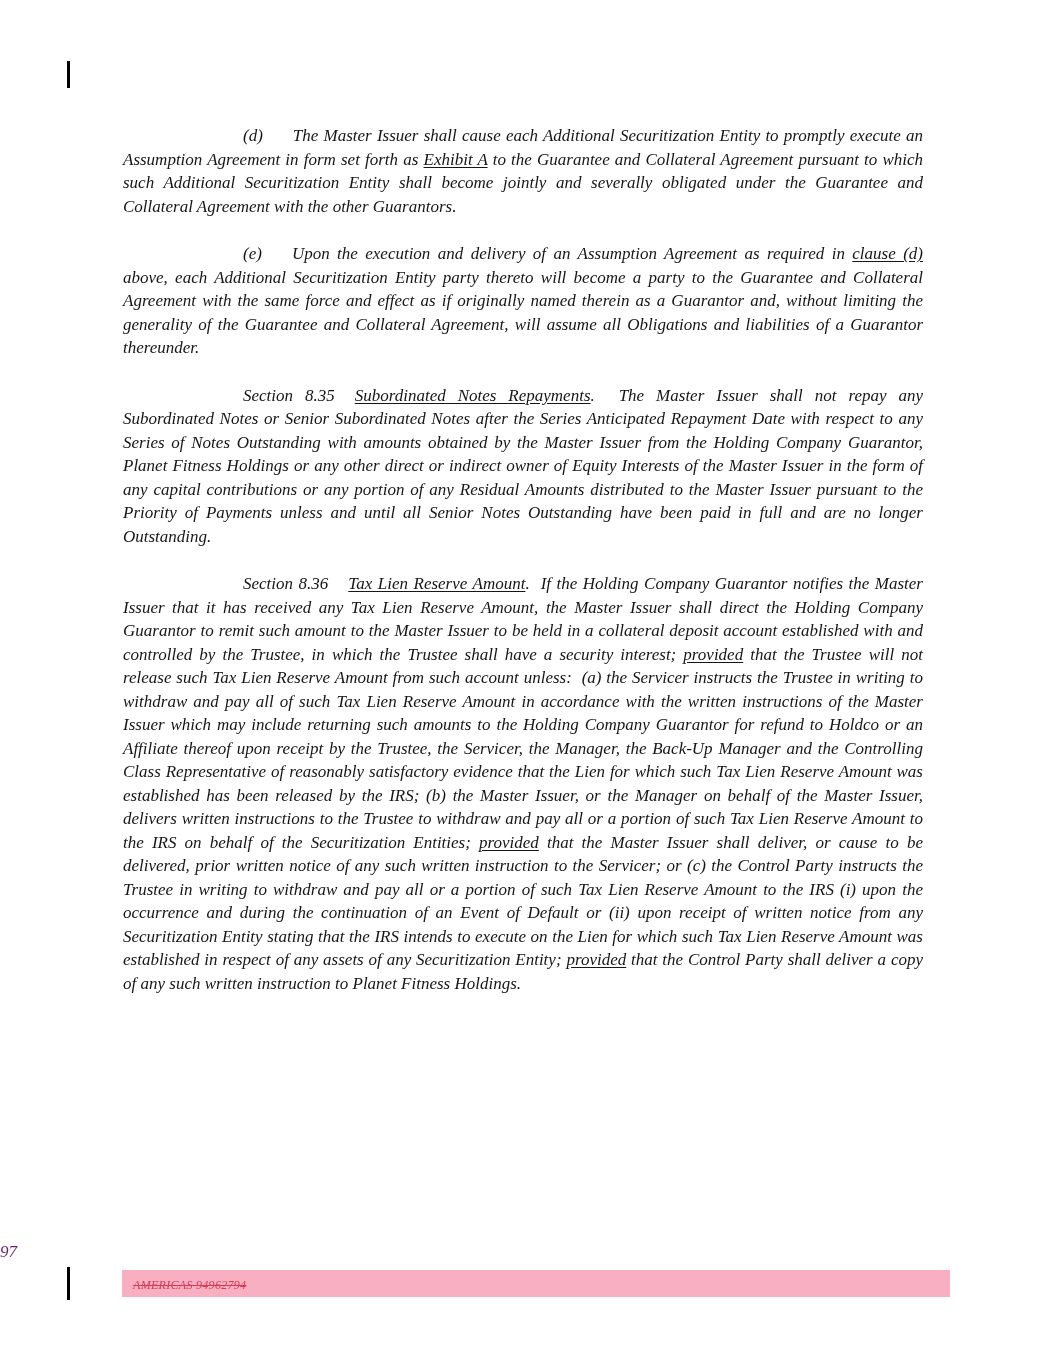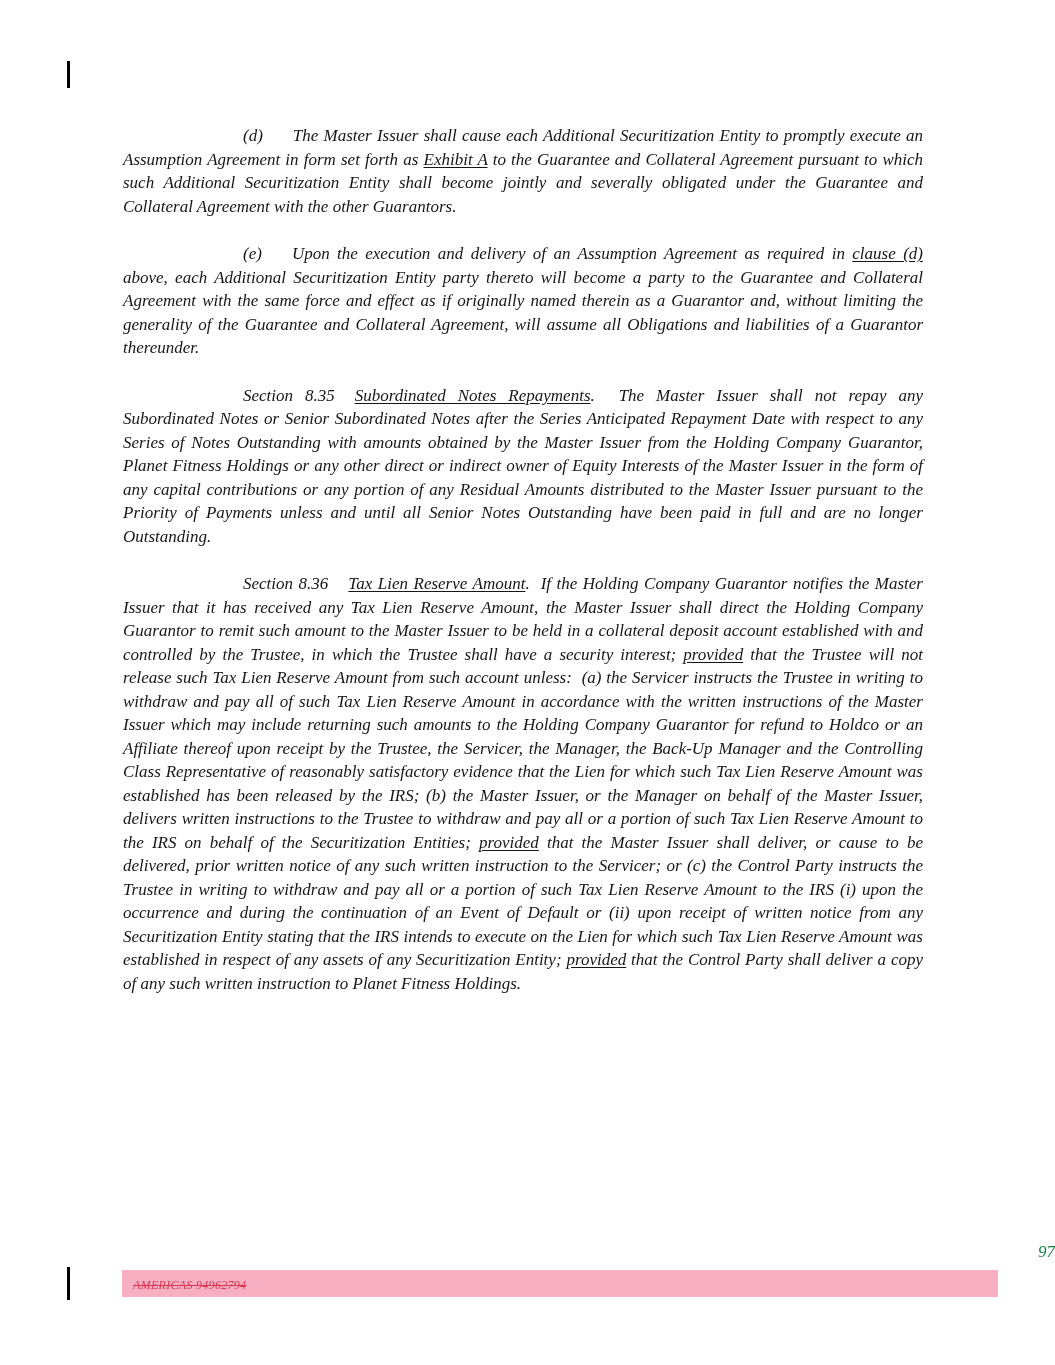--- a/index.html
+++ b/index.html
@@ -34,32 +34,31 @@
   .u { text-decoration: underline; text-underline-offset: 2px; }
 
   .tab-lg { display: inline-block; width: 30px; }
   .tab-md { display: inline-block; width: 20px; }
 
   .page-number {
     position: absolute;
     top: 1242px;
     left: 0;
     width: 1055px;
-    text-align: right;
+    text-align: left;
     font-size: 17px;
-    color: #15803d;
+    color: #701a75;
   }
 
   .footer-bar {
     position: absolute;
     left: 122px;
     top: 1270px;
     width: 828px;
     height: 27px;
-    padding-left: 48px;
   }
 
   .footer-id {
     position: absolute;
     left: 11px;
     top: 8px;
     font-size: 12px;
     letter-spacing: 0.3px;
     text-decoration: line-through;
     white-space: nowrap;

